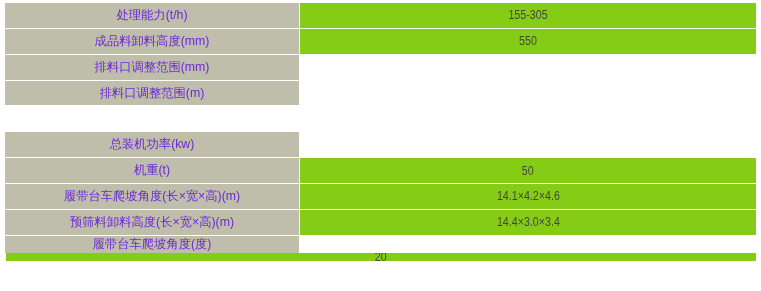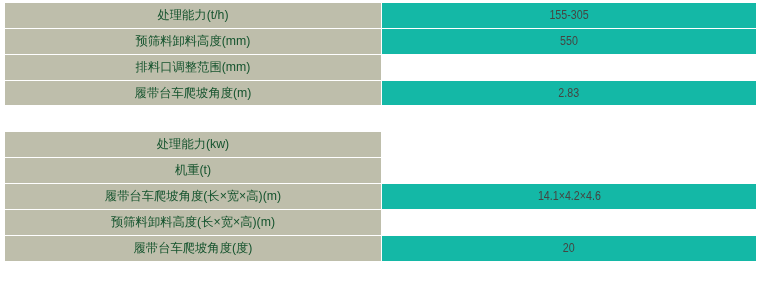--- a/index.html
+++ b/index.html
@@ -1,87 +1,90 @@
 <!DOCTYPE html>
 <html><head>
 <meta charset="utf-8">
 <style>
   html, body { margin:0; padding:0; background:#ffffff; }
   body { width:761px; height:291px; overflow:hidden;
          font-family:"Liberation Sans", sans-serif;
          -webkit-font-smoothing:antialiased; }
   .spec-table { position:absolute; left:5px; top:3px; width:751px; }
   .spec-row { display:flex; height:24.87px; margin-bottom:1px; }
-  .spec-row:last-child { height:25.5px; }
-  .cell-label { width:376px; background:#bebeab; color:#14532d;
+  .spec-row:last-child { height:25.5px;flex-direction:column; }
+  .cell-label { width:294px; background:#bebeab; color:#6d28d9;
                 font-size:12.3px; display:flex; align-items:center;
                 justify-content:center; overflow:hidden; }
-  .cell-value { flex:1; background:#14b8a6; color:#454542;
+  .cell-value { flex:1; background:#84cc16; color:#454542;
                 font-size:12px; display:flex; align-items:center;
                 justify-content:center; margin-left:1px; overflow:hidden; }
   .cell-label > .txt { transform:translateZ(0); display:inline-block; white-space:nowrap; }
   .cell-value > .txt { transform:scaleX(0.89) translateZ(0); display:inline-block; white-space:nowrap; }
 </style>
 </head>
 <body>
 
 <div class="spec-table">
   <div class="spec-row">
     <div class="cell-label">
         <span class="txt">处理能力(t/h)</span>
       </div>
     <div class="cell-value">
         <span class="txt">155-305</span>
       </div>
   </div>
   <div class="spec-row">
     <div class="cell-label">
-        <span class="txt">预筛料卸料高度(mm)</span>
+        <span class="txt">成品料卸料高度(mm)</span>
       </div>
     <div class="cell-value">
         <span class="txt">550</span>
       </div>
   </div>
   <div class="spec-row">
     <div class="cell-label">
         <span class="txt">排料口调整范围(mm)</span>
       </div>
   </div>
   <div class="spec-row">
     <div class="cell-label">
-        <span class="txt">履带台车爬坡角度(m)</span>
-      </div>
-    <div class="cell-value">
-        <span class="txt">2.83</span>
+        <span class="txt">排料口调整范围(m)</span>
       </div>
   </div>
   <div class="spec-row">
   </div>
   <div class="spec-row">
     <div class="cell-label">
-        <span class="txt">处理能力(kw)</span>
+        <span class="txt">总装机功率(kw)</span>
       </div>
   </div>
   <div class="spec-row">
     <div class="cell-label">
         <span class="txt">机重(t)</span>
+      </div>
+    <div class="cell-value">
+        <span class="txt">50</span>
       </div>
   </div>
   <div class="spec-row">
     <div class="cell-label">
         <span class="txt">履带台车爬坡角度(长×宽×高)(m)</span>
       </div>
     <div class="cell-value">
         <span class="txt">14.1×4.2×4.6</span>
       </div>
   </div>
   <div class="spec-row">
     <div class="cell-label">
         <span class="txt">预筛料卸料高度(长×宽×高)(m)</span>
       </div>
+    <div class="cell-value">
+        <span class="txt">14.4×3.0×3.4</span>
+      </div>
   </div>
   <div class="spec-row">
     <div class="cell-label">
         <span class="txt">履带台车爬坡角度(度)</span>
       </div>
     <div class="cell-value">
         <span class="txt">20</span>
       </div>
   </div>
 </div>

